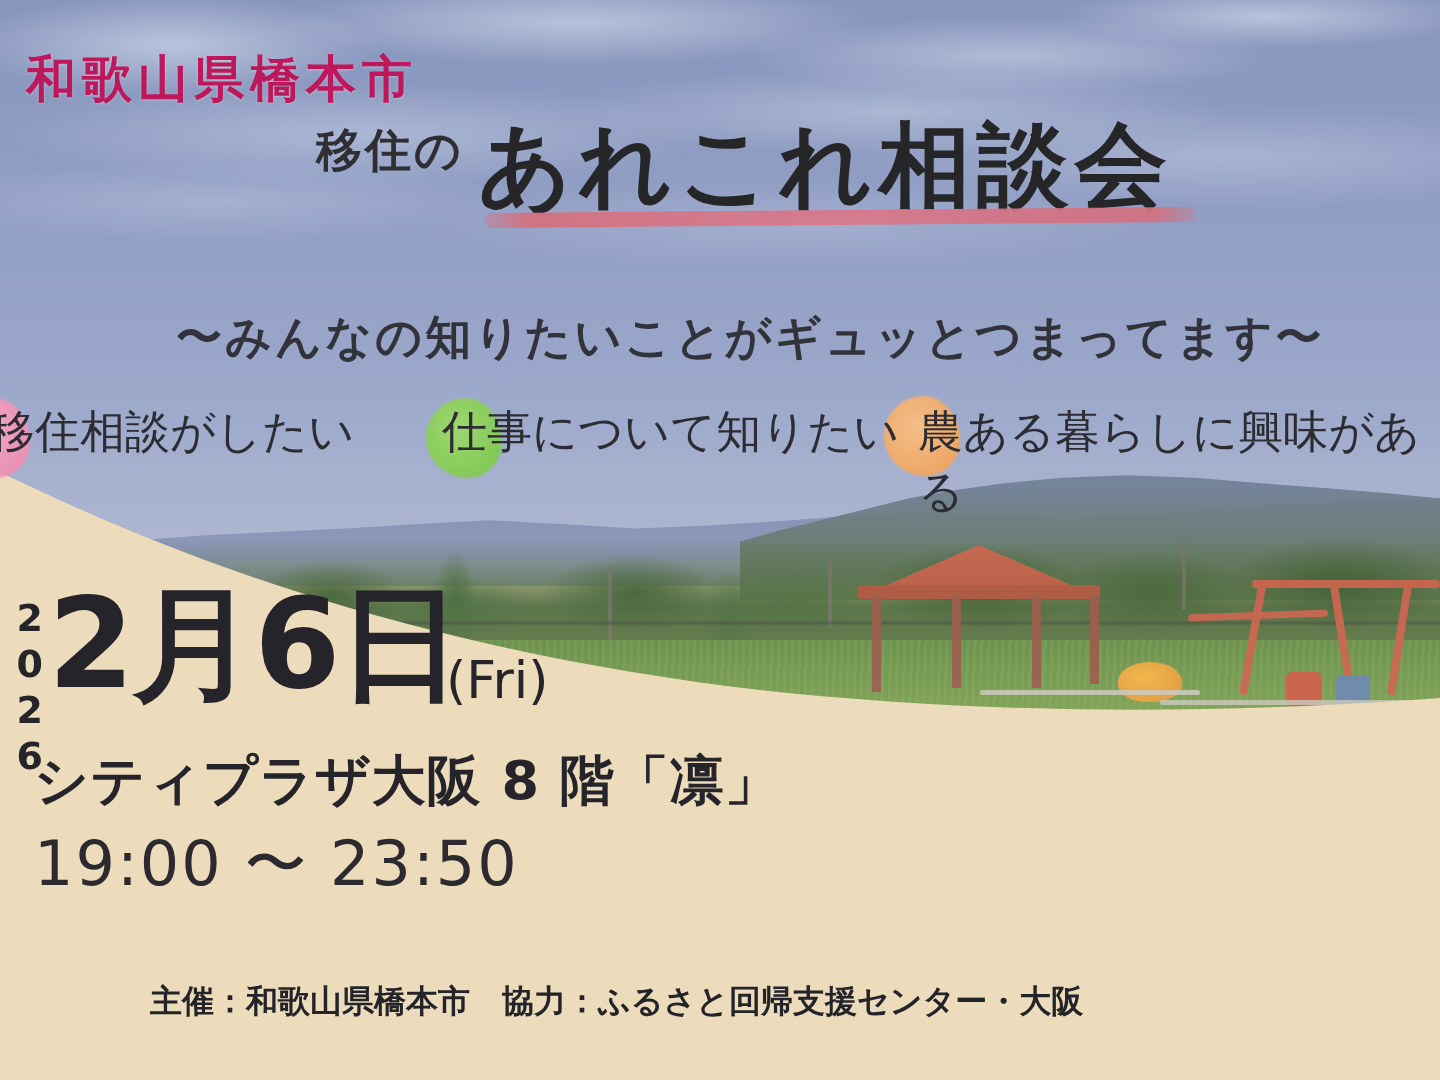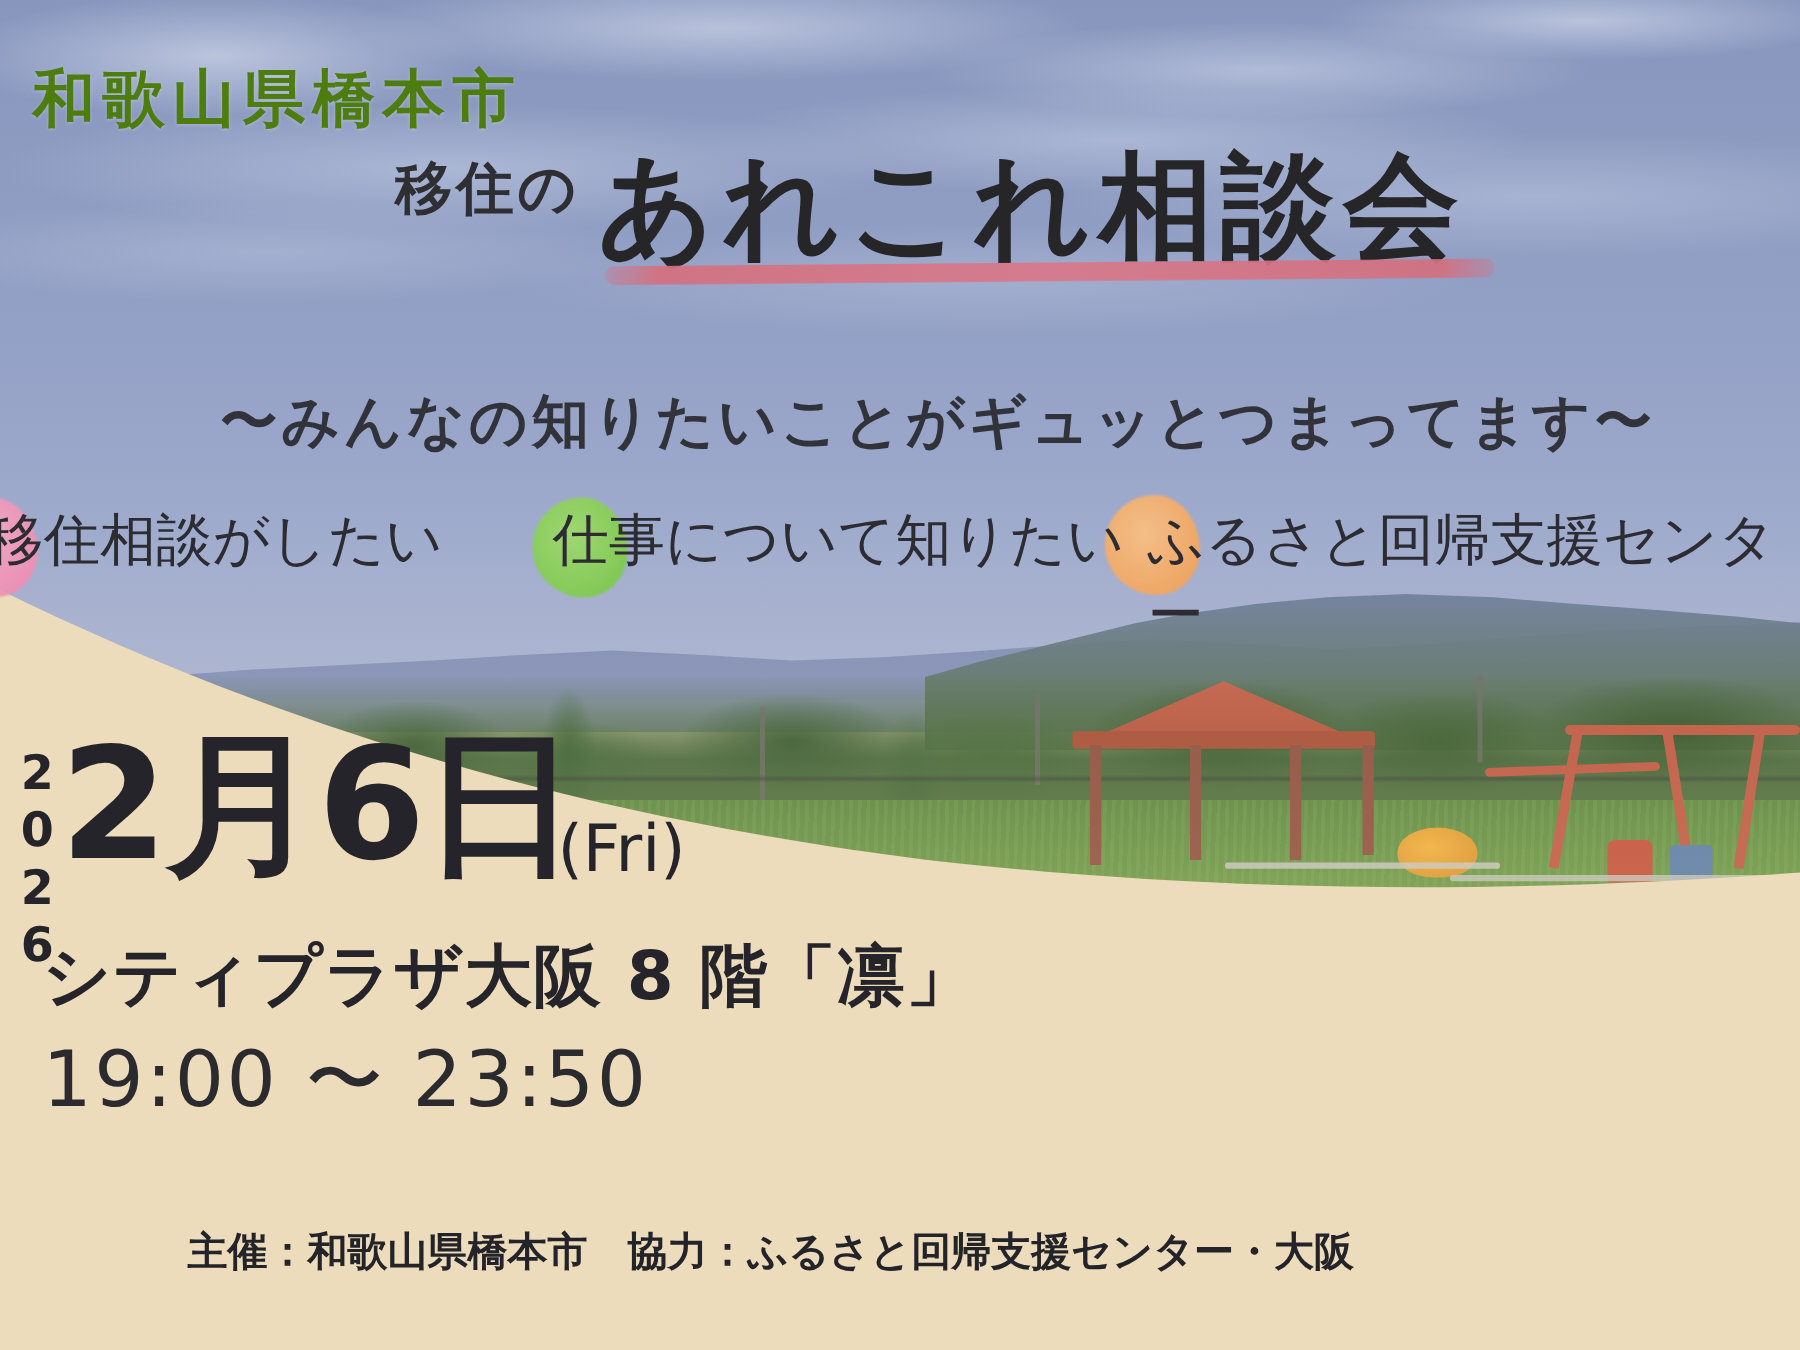--- a/index.html
+++ b/index.html
@@ -154,21 +154,21 @@
   .beige-svg {
     position:absolute; left:0; top:0; width:1440px; height:1080px;
     pointer-events:none;
   }
 
   
   .layer { position:absolute; left:0; top:0; width:1440px; height:1080px; }
 
   .kicker {
     position:absolute; left:26px; top:46px;
-    font-size:50px; font-weight:700; color:#4d7c0f;
+    font-size:50px; font-weight:700; color:#be185d;
     letter-spacing:6px;
     font-family:"DejaVu Sans","Liberation Sans",sans-serif;
     text-shadow:0 1px 3px rgba(255,255,255,.28);
   }
   .title-row {
     position:absolute; left:316px; top:120px;
     display:flex; align-items:flex-start;
   }
   .title-small {
     font-size:46px; font-weight:700; color:#2E2E33;
@@ -325,21 +325,21 @@
       <div class="bullet" id="b1">
         <span class="blob blob-pink"></span>
         <span class="bullet-text">移住相談がしたい</span>
       </div>
       <div class="bullet" id="b2">
         <span class="blob blob-green"></span>
         <span class="bullet-text">仕事について知りたい</span>
       </div>
       <div class="bullet" id="b3">
         <span class="blob blob-orange"></span>
-        <span class="bullet-text">ふるさと回帰支援センター</span>
+        <span class="bullet-text">農ある暮らしに興味がある</span>
       </div>
     </div>
 
     <div class="year">2026</div>
     <div class="date-main">2月6日</div>
     <div class="date-dow">(Fri)</div>
 
     <div class="venue">シティプラザ大阪 8 階「凛」</div>
     <div class="time">19:00 〜 23:50</div>
 

